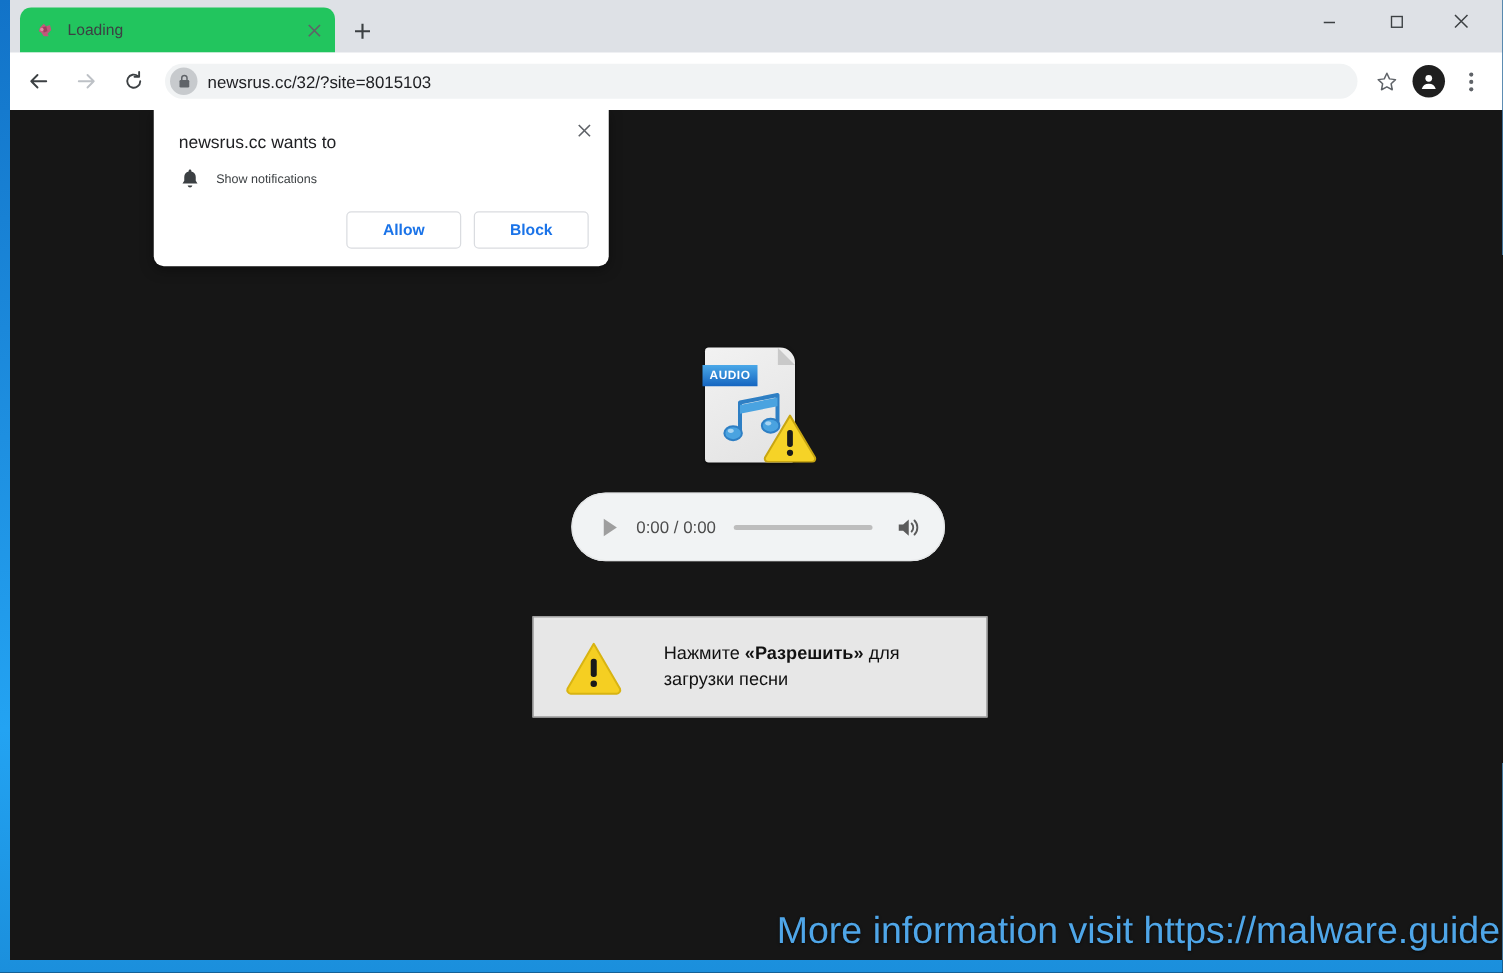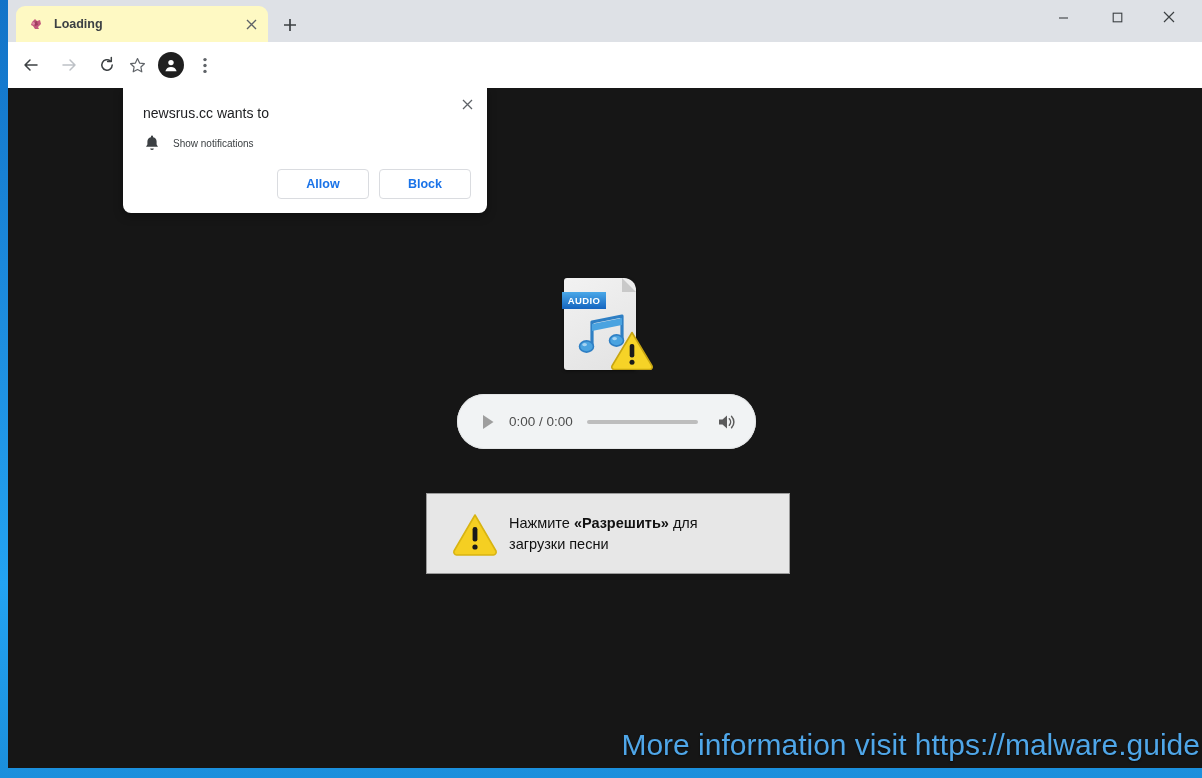--- a/index.html
+++ b/index.html
@@ -19,22 +19,22 @@
     position:absolute;left:8px;top:0;width:1194px;height:768px;
     background:#dee1e6;overflow:hidden;
   }
   
   #tabstrip{
     position:absolute;left:0;top:0;width:1194px;height:42px;
     background:#dee1e6;
   }
   #tab{
     position:absolute;left:8px;top:6px;width:252px;height:36px;
-    background:#fef9c3;border-radius:9px 9px 0 0;
-    display:flex;align-items:center;font-weight:bold;
+    background:#22c55e;border-radius:9px 9px 0 0;
+    display:flex;align-items:center;
   }
   #tab-favicon{
     width:16px;height:16px;margin-left:12px;flex:0 0 auto;position:relative;
   }
   #tab-title{
     margin-left:10px;font-size:12.5px;color:#3c4043;
     white-space:nowrap;overflow:hidden;text-overflow:ellipsis;
     flex:1 1 auto;
   }
   #tab-close{
@@ -168,21 +168,21 @@
     display:flex;align-items:center;justify-content:center;
   }
   
   #instruction-box{
     position:absolute;left:418px;top:405px;width:362px;height:79px;
     background:#e7e7e7;border:1px solid #9a9a9a;
     display:flex;align-items:center;
   }
   #inst-warn{margin-left:24px;flex:0 0 auto;}
   #inst-text{
-    margin-left:10px;font-size:14.5px;color:#111;line-height:1.42;
+    margin-left:32px;font-size:14.5px;color:#111;line-height:1.42;
   }
   #inst-text b{font-weight:700;}
   
   #watermark{
     position:absolute;right:2px;bottom:6px;
     font-size:30px;color:#4fa6e8;white-space:nowrap;
     text-shadow:0 1px 2px rgba(0,0,0,.6);
   }
 </style>
 </head>
@@ -245,20 +245,29 @@
         <path d="M3 9 H15 M10 4 L15 9 L10 14" stroke="#bdc1c6" stroke-width="1.5" fill="none" stroke-linecap="round" stroke-linejoin="round"></path>
       </svg>
     </div>
     <div class="navbtn">
       <svg width="18" height="18" viewBox="0 0 18 18">
         <path d="M14.2 9 A5.2 5.2 0 1 1 12.4 5" stroke="#3c4043" stroke-width="1.5" fill="none" stroke-linecap="round"></path>
         <path d="M13.3 1.6 L13.3 5.4 L9.6 5.4" stroke="#3c4043" stroke-width="1.5" fill="none" stroke-linecap="round" stroke-linejoin="round"></path>
       </svg>
     </div>
 
+    <div id="omnibox">
+      <div id="lock-chip">
+        <svg width="11" height="12" viewBox="0 0 11 12">
+          <rect x="1.6" y="5" width="7.8" height="6" rx="1" fill="#5f6368"></rect>
+          <path d="M3.4 5 V3.4 a2.1 2.1 0 0 1 4.2 0 V5" stroke="#5f6368" stroke-width="1.2" fill="none"></path>
+        </svg>
+      </div>
+      <div id="omnibox-url" title="Search Google or type a URL">newsrus.cc/32/?site=8015103</div>
+    </div>
 
     <div class="tbicon">
       <svg width="17" height="17" viewBox="0 0 17 17">
         <path d="M8.5 1.6 L10.6 6.1 L15.4 6.7 L11.9 10 L12.8 14.8 L8.5 12.5 L4.2 14.8 L5.1 10 L1.6 6.7 L6.4 6.1 Z" stroke="#5f6368" stroke-width="1.2" fill="none" stroke-linejoin="round"></path>
       </svg>
     </div>
     <div class="tbicon">
       <div id="profile-avatar">
         <svg width="16" height="16" viewBox="0 0 16 16">
           <circle cx="8" cy="5.6" r="2.7" fill="#fff"></circle>

